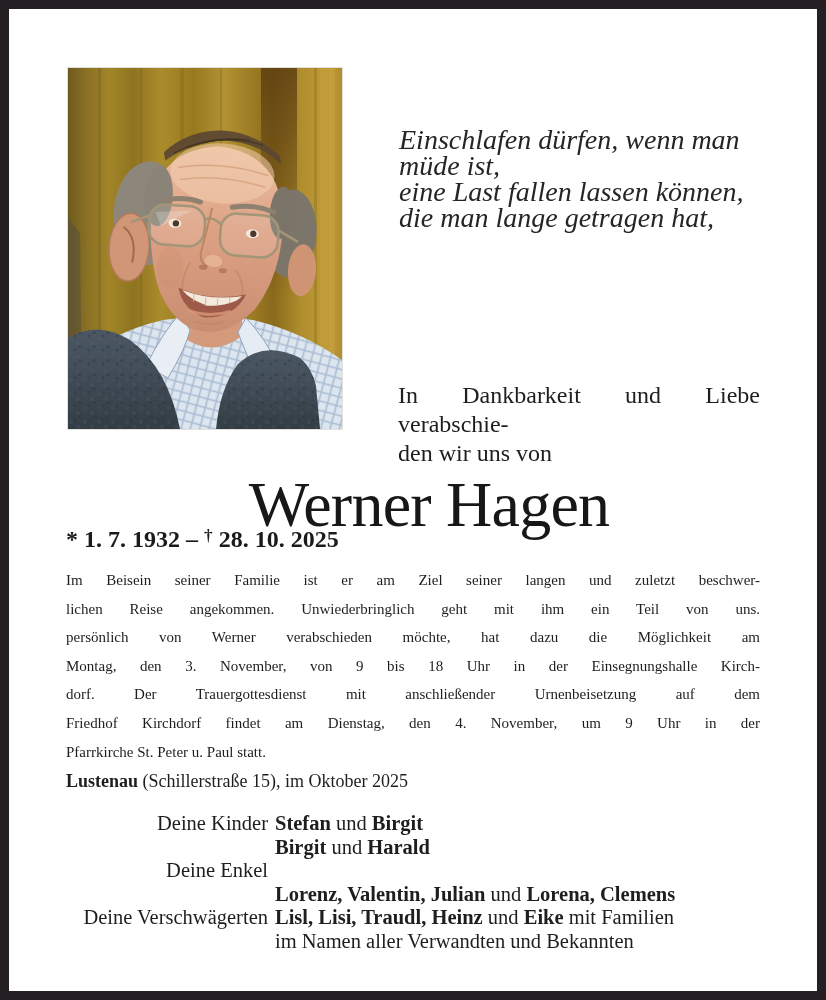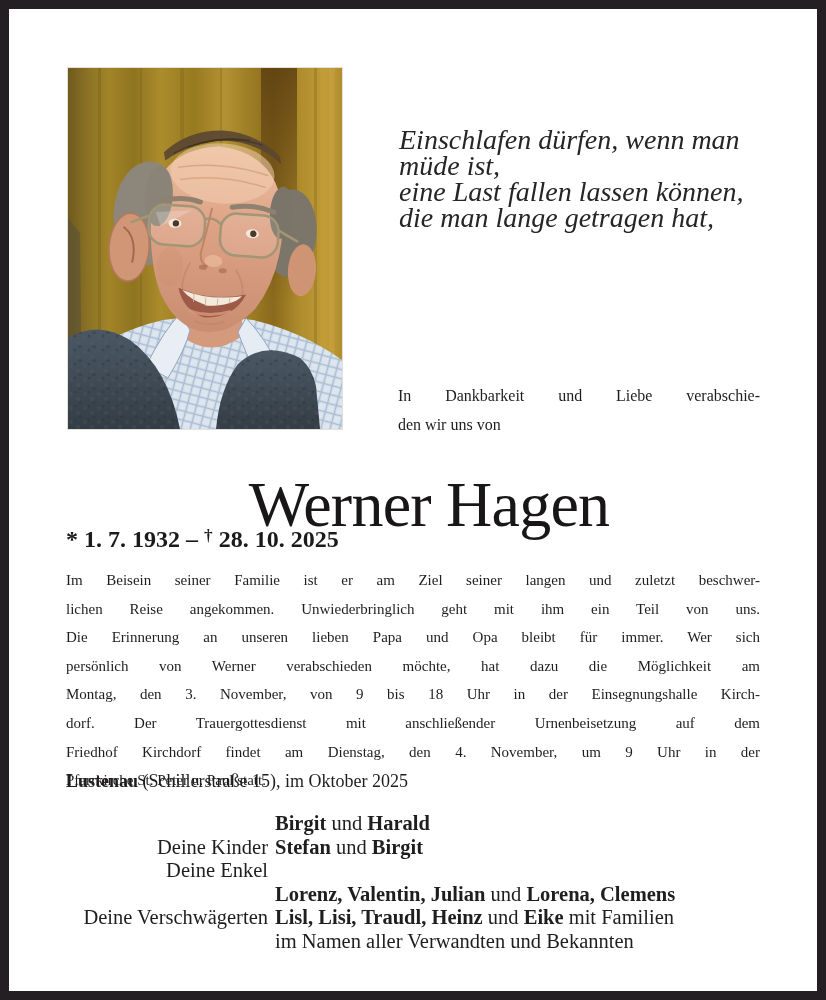--- a/index.html
+++ b/index.html
@@ -26,21 +26,21 @@
 
   .quote {
     left: 399px; top: 127px; width: 366px;
     font-style: italic;
     font-size: 28px; line-height: 26px;
     color: #262424;
   }
 
   .intro {
     left: 398px; top: 381px; width: 362px;
-    font-size: 16px; line-height: 29px;
+    font-size: 24px; line-height: 29px;
   }
   .justify-lines > div { text-align: justify; text-align-last: justify; }
   .justify-lines > div:last-child { text-align: justify; text-align-last: left; }
 
   .name {
     left: 66px; top: 450px; width: 694px;
     margin: 16px;
     text-align: center;
     font-size: 64px; line-height: 78px;
     font-weight: normal;
@@ -212,40 +212,39 @@
     <div>den wir uns von</div>
   </div>
 
 <h1 class="abs name">Werner Hagen</h1>
 
 <div class="abs dates"><span>* 1. 7. 1932 – </span><span class="dagger">†</span><span> 28. 10. 2025</span></div>
 
 <div class="abs body-text justify-lines">
     <div>Im Beisein seiner Familie ist er am Ziel seiner langen und zuletzt beschwer-</div>
     <div>lichen Reise angekommen. Unwiederbringlich geht mit ihm ein Teil von uns.</div>
-    <div>Die Erinnerung an unseren lieben Papa und Opa bleibt für immer. Wer sich</div>
     <div>persönlich von Werner verabschieden möchte, hat dazu die Möglichkeit am</div>
     <div>Montag, den 3. November, von 9 bis 18 Uhr in der Einsegnungshalle Kirch-</div>
     <div>dorf. Der Trauergottesdienst mit anschließender Urnenbeisetzung auf dem</div>
     <div>Friedhof Kirchdorf findet am Dienstag, den 4. November, um 9 Uhr in der</div>
     <div>Pfarrkirche St. Peter u. Paul statt.</div>
   </div>
 
 <div class="abs dateline"><span class="b">Lustenau</span><span> (Schillerstraße 15), im Oktober 2025</span></div>
 
 <div class="abs family">
     <div class="fam-row">
+      <div class="fam-label">Deine Kinder</div>
+      <div class="fam-names"><span class="b">Stefan</span><span> und </span><span class="b">Birgit</span></div>
+    </div>
+    <div class="fam-row">
       <div class="fam-label"></div>
       <div class="fam-names"><span class="b">Birgit</span><span> und </span><span class="b">Harald</span></div>
     </div>
     <div class="fam-row">
-      <div class="fam-label">Deine Kinder</div>
-      <div class="fam-names"><span class="b">Stefan</span><span> und </span><span class="b">Birgit</span></div>
-    </div>
-    <div class="fam-row">
       <div class="fam-label">Deine Enkel</div>
     </div>
     <div class="fam-row">
       <div class="fam-label"></div>
       <div class="fam-names"><span class="b">Lorenz, Valentin, Julian</span><span> und </span><span class="b">Lorena, Clemens</span></div>
     </div>
     <div class="fam-row">
       <div class="fam-label">Deine Verschwägerten</div>
       <div class="fam-names"><span class="b">Lisl, Lisi, Traudl, Heinz</span><span> und </span><span class="b">Eike</span><span> mit Familien</span></div>
     </div>

